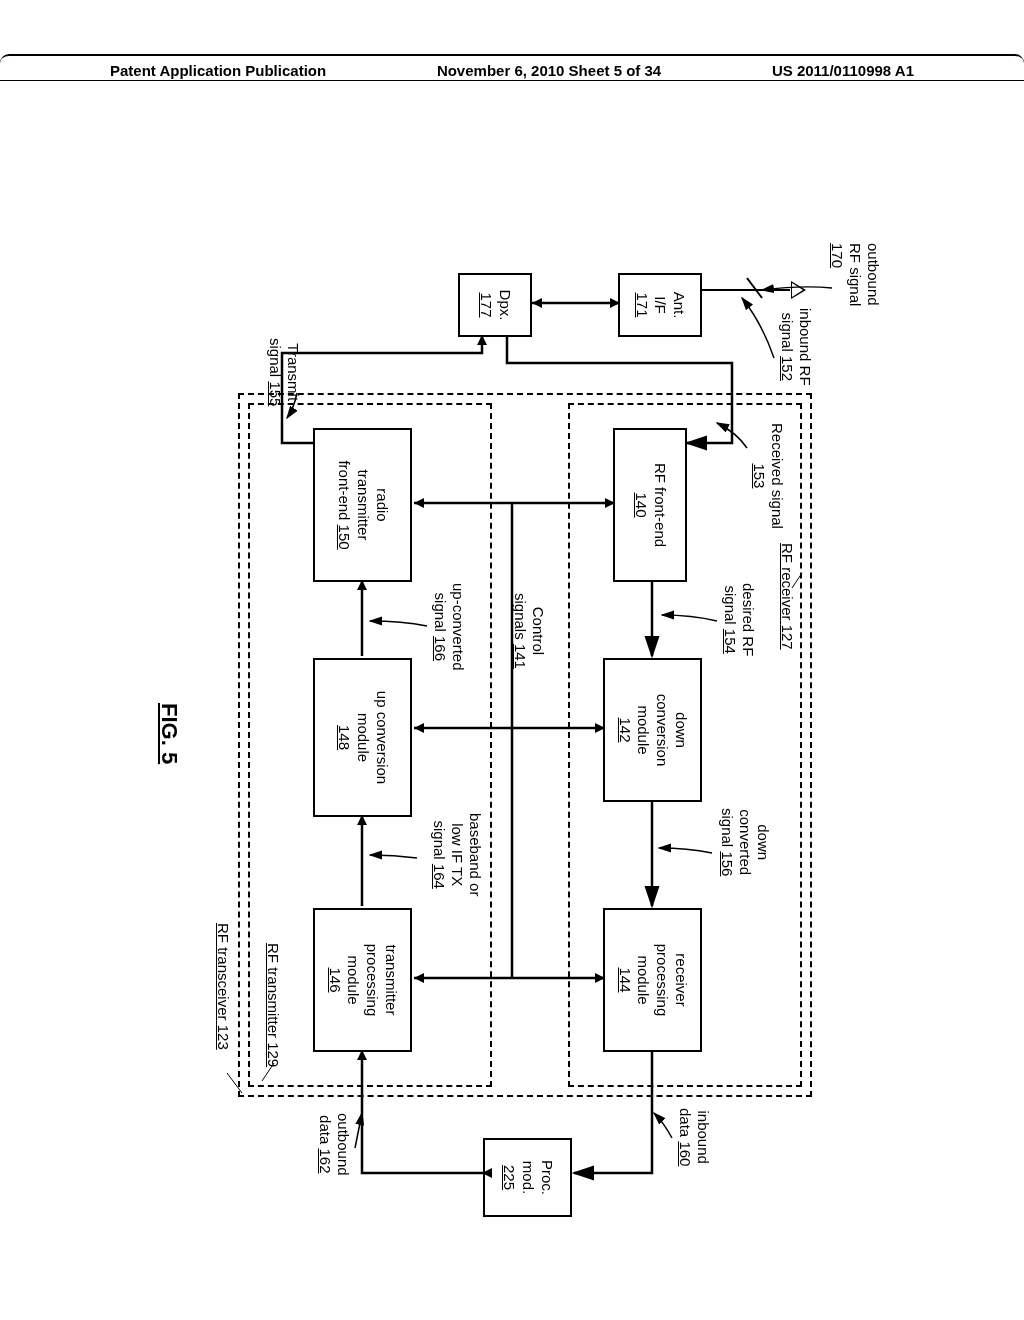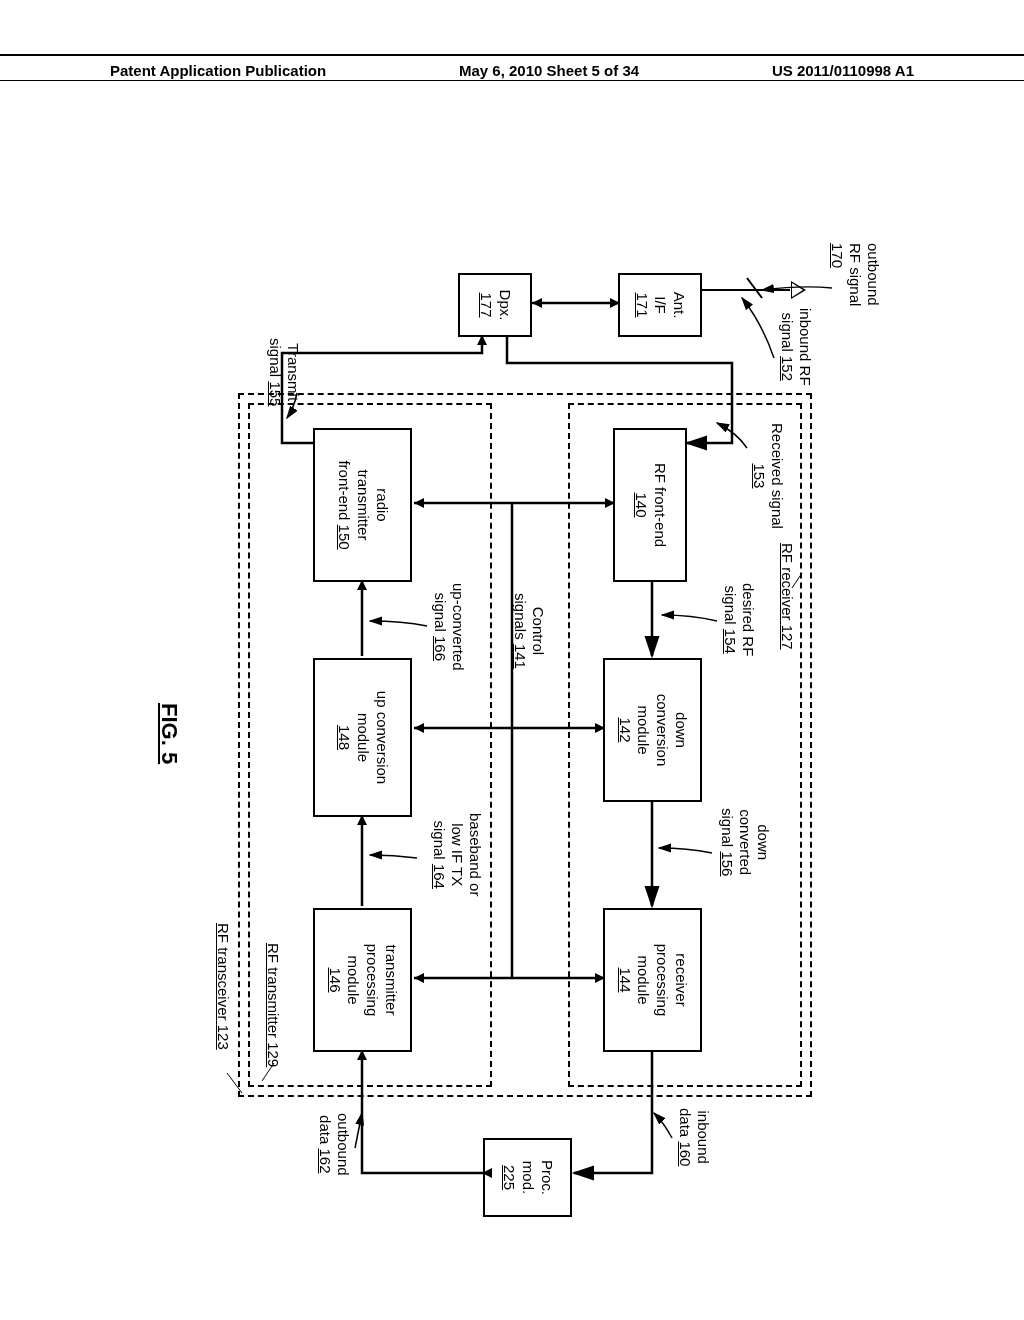--- a/index.html
+++ b/index.html
@@ -17,20 +17,21 @@
     width: 1024px;
     height: 1320px;
   }
   .header {
     position: absolute;
     top: 54px;
     left: 0;
     width: 1024px;
     border-top: 2px solid #000;
     padding-top: 6px;
+    border-radius: 9px;
   }
   .header-row {
     display: flex;
     justify-content: space-between;
     padding: 0 110px 0 110px;
     font-weight: bold;
     font-size: 15px;
   }
   .hr2 {
     position: absolute;
@@ -110,21 +111,21 @@
   .ant-tri-wrap{position:absolute;}
 </style>
 </head>
 <body>
 
 <div class="page">
 
   <div class="header">
     <div class="header-row">
       <span>Patent Application Publication</span>
-      <span>May 6, 2010  Sheet 5 of 34</span>
+      <span>November 6, 2010  Sheet 5 of 34</span>
       <span>US 2011/0110998 A1</span>
     </div>
   </div>
   <div class="hr2"></div>
 
   <div class="figure-area">
     <div class="rot">
 
       <div class="dashed" style="left:150px; top:90px; width:700px; height:570px;"></div>
 

